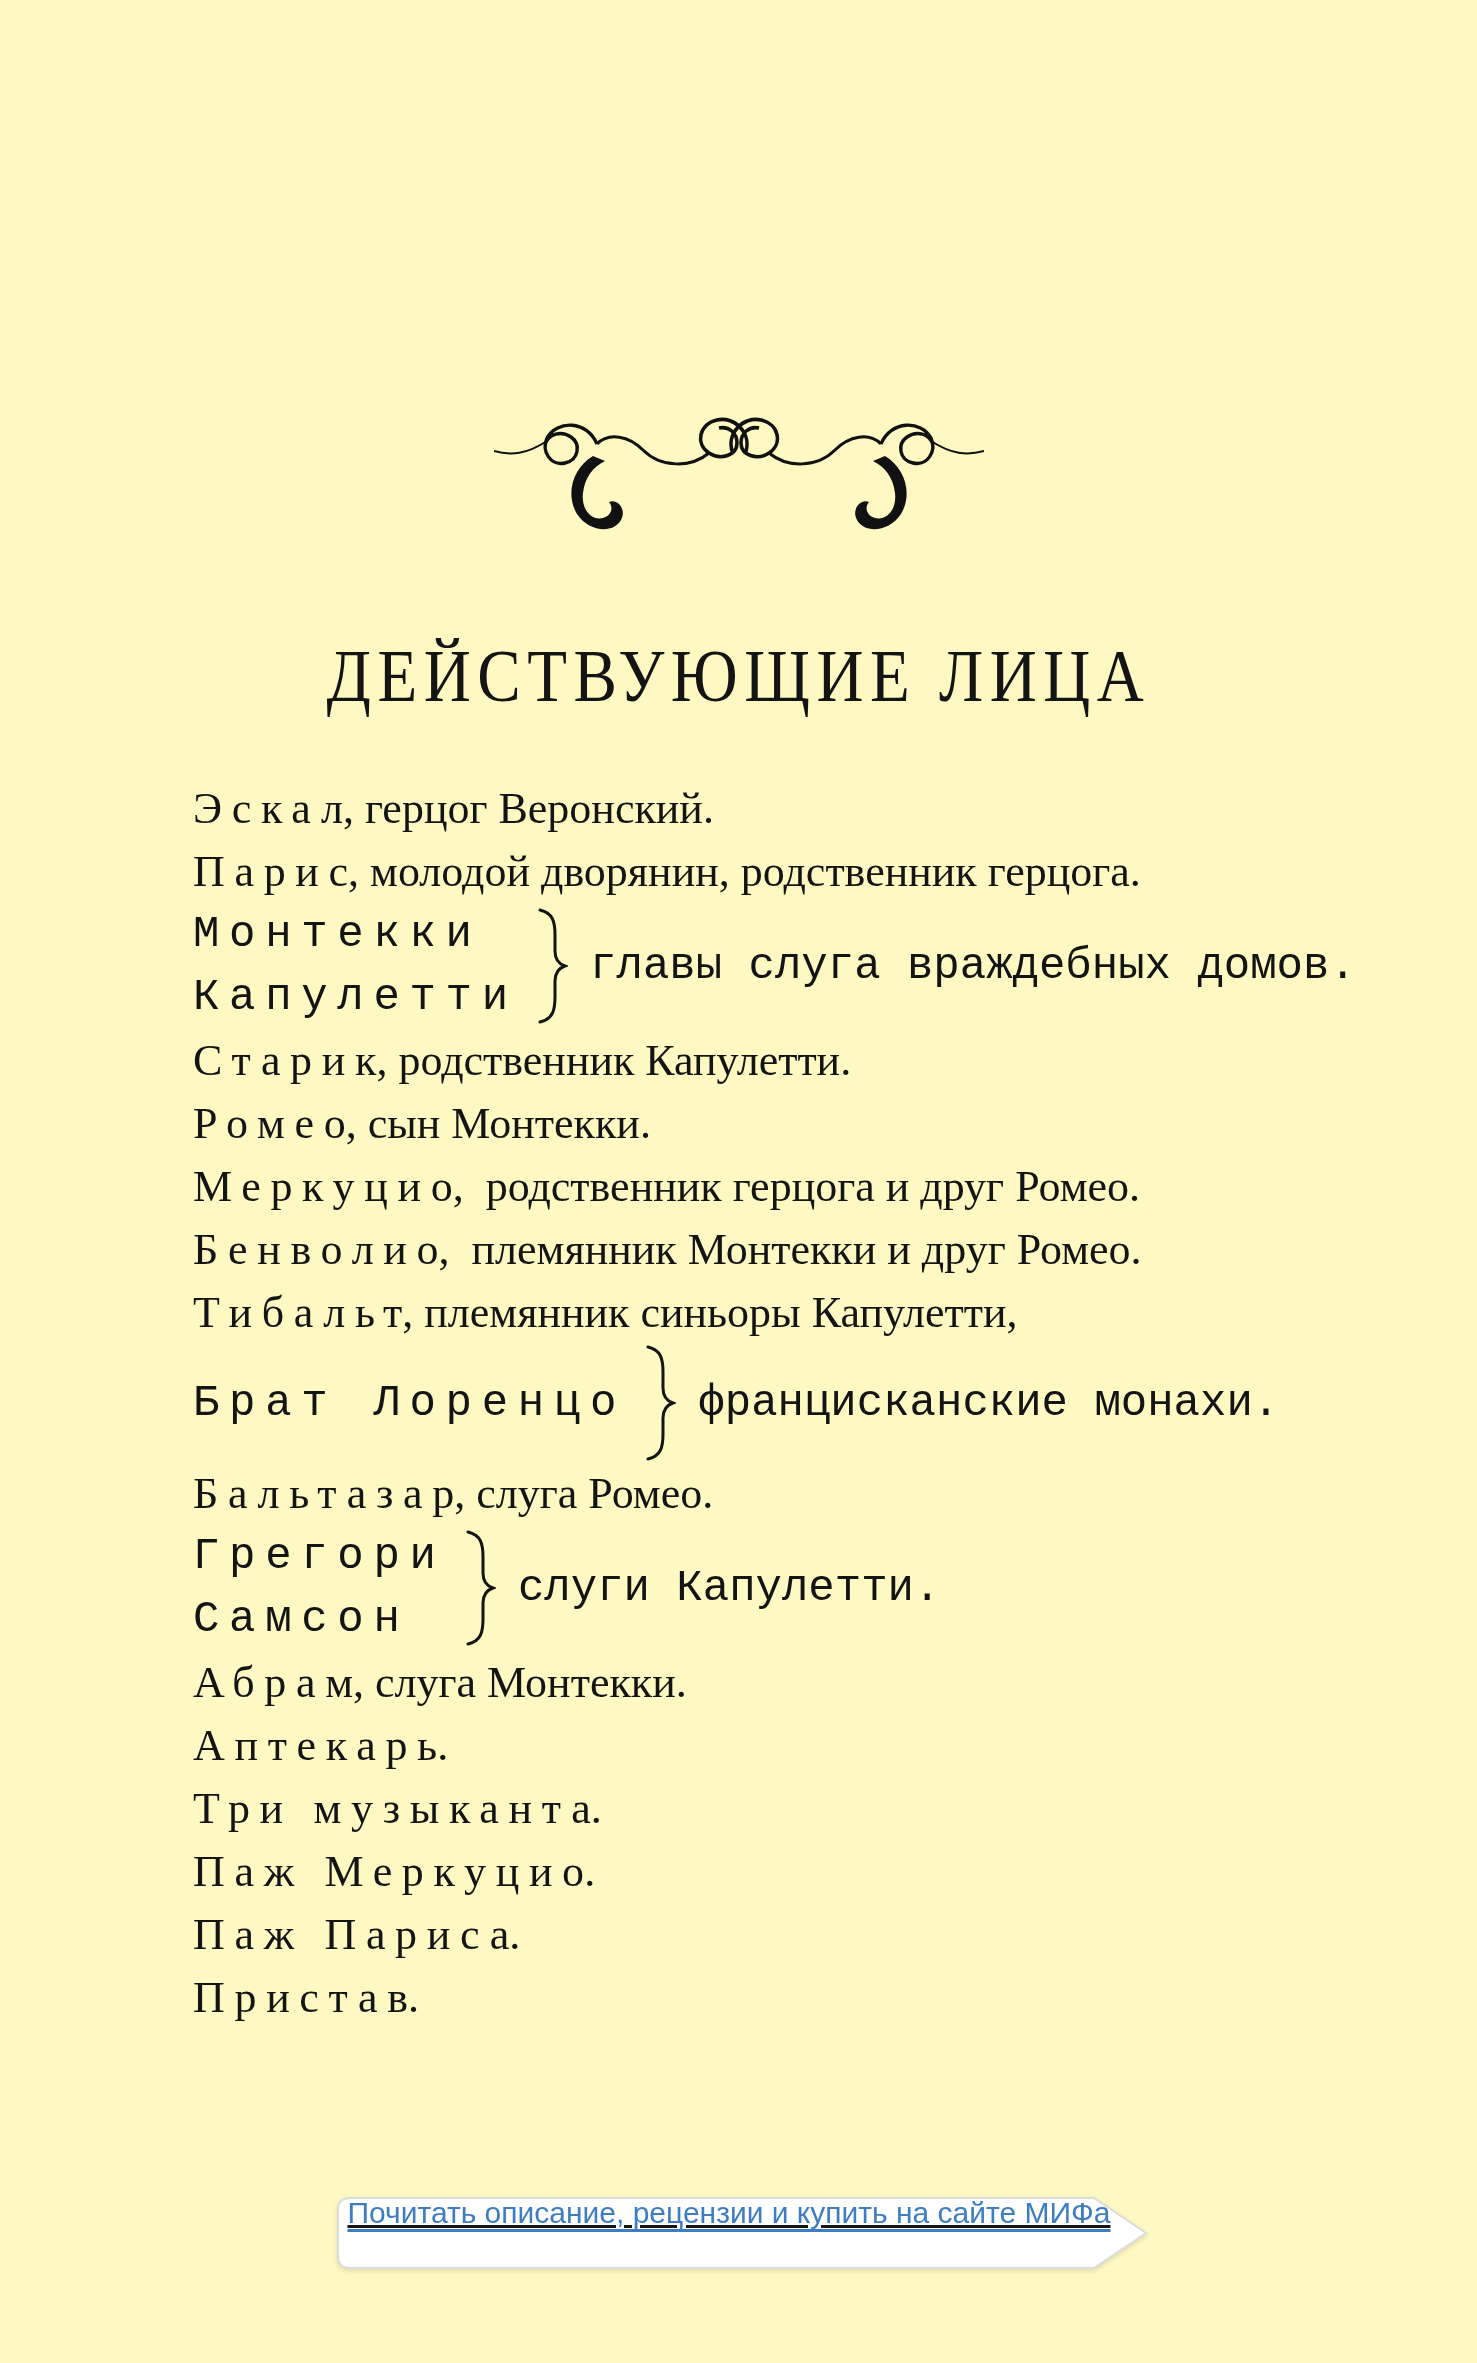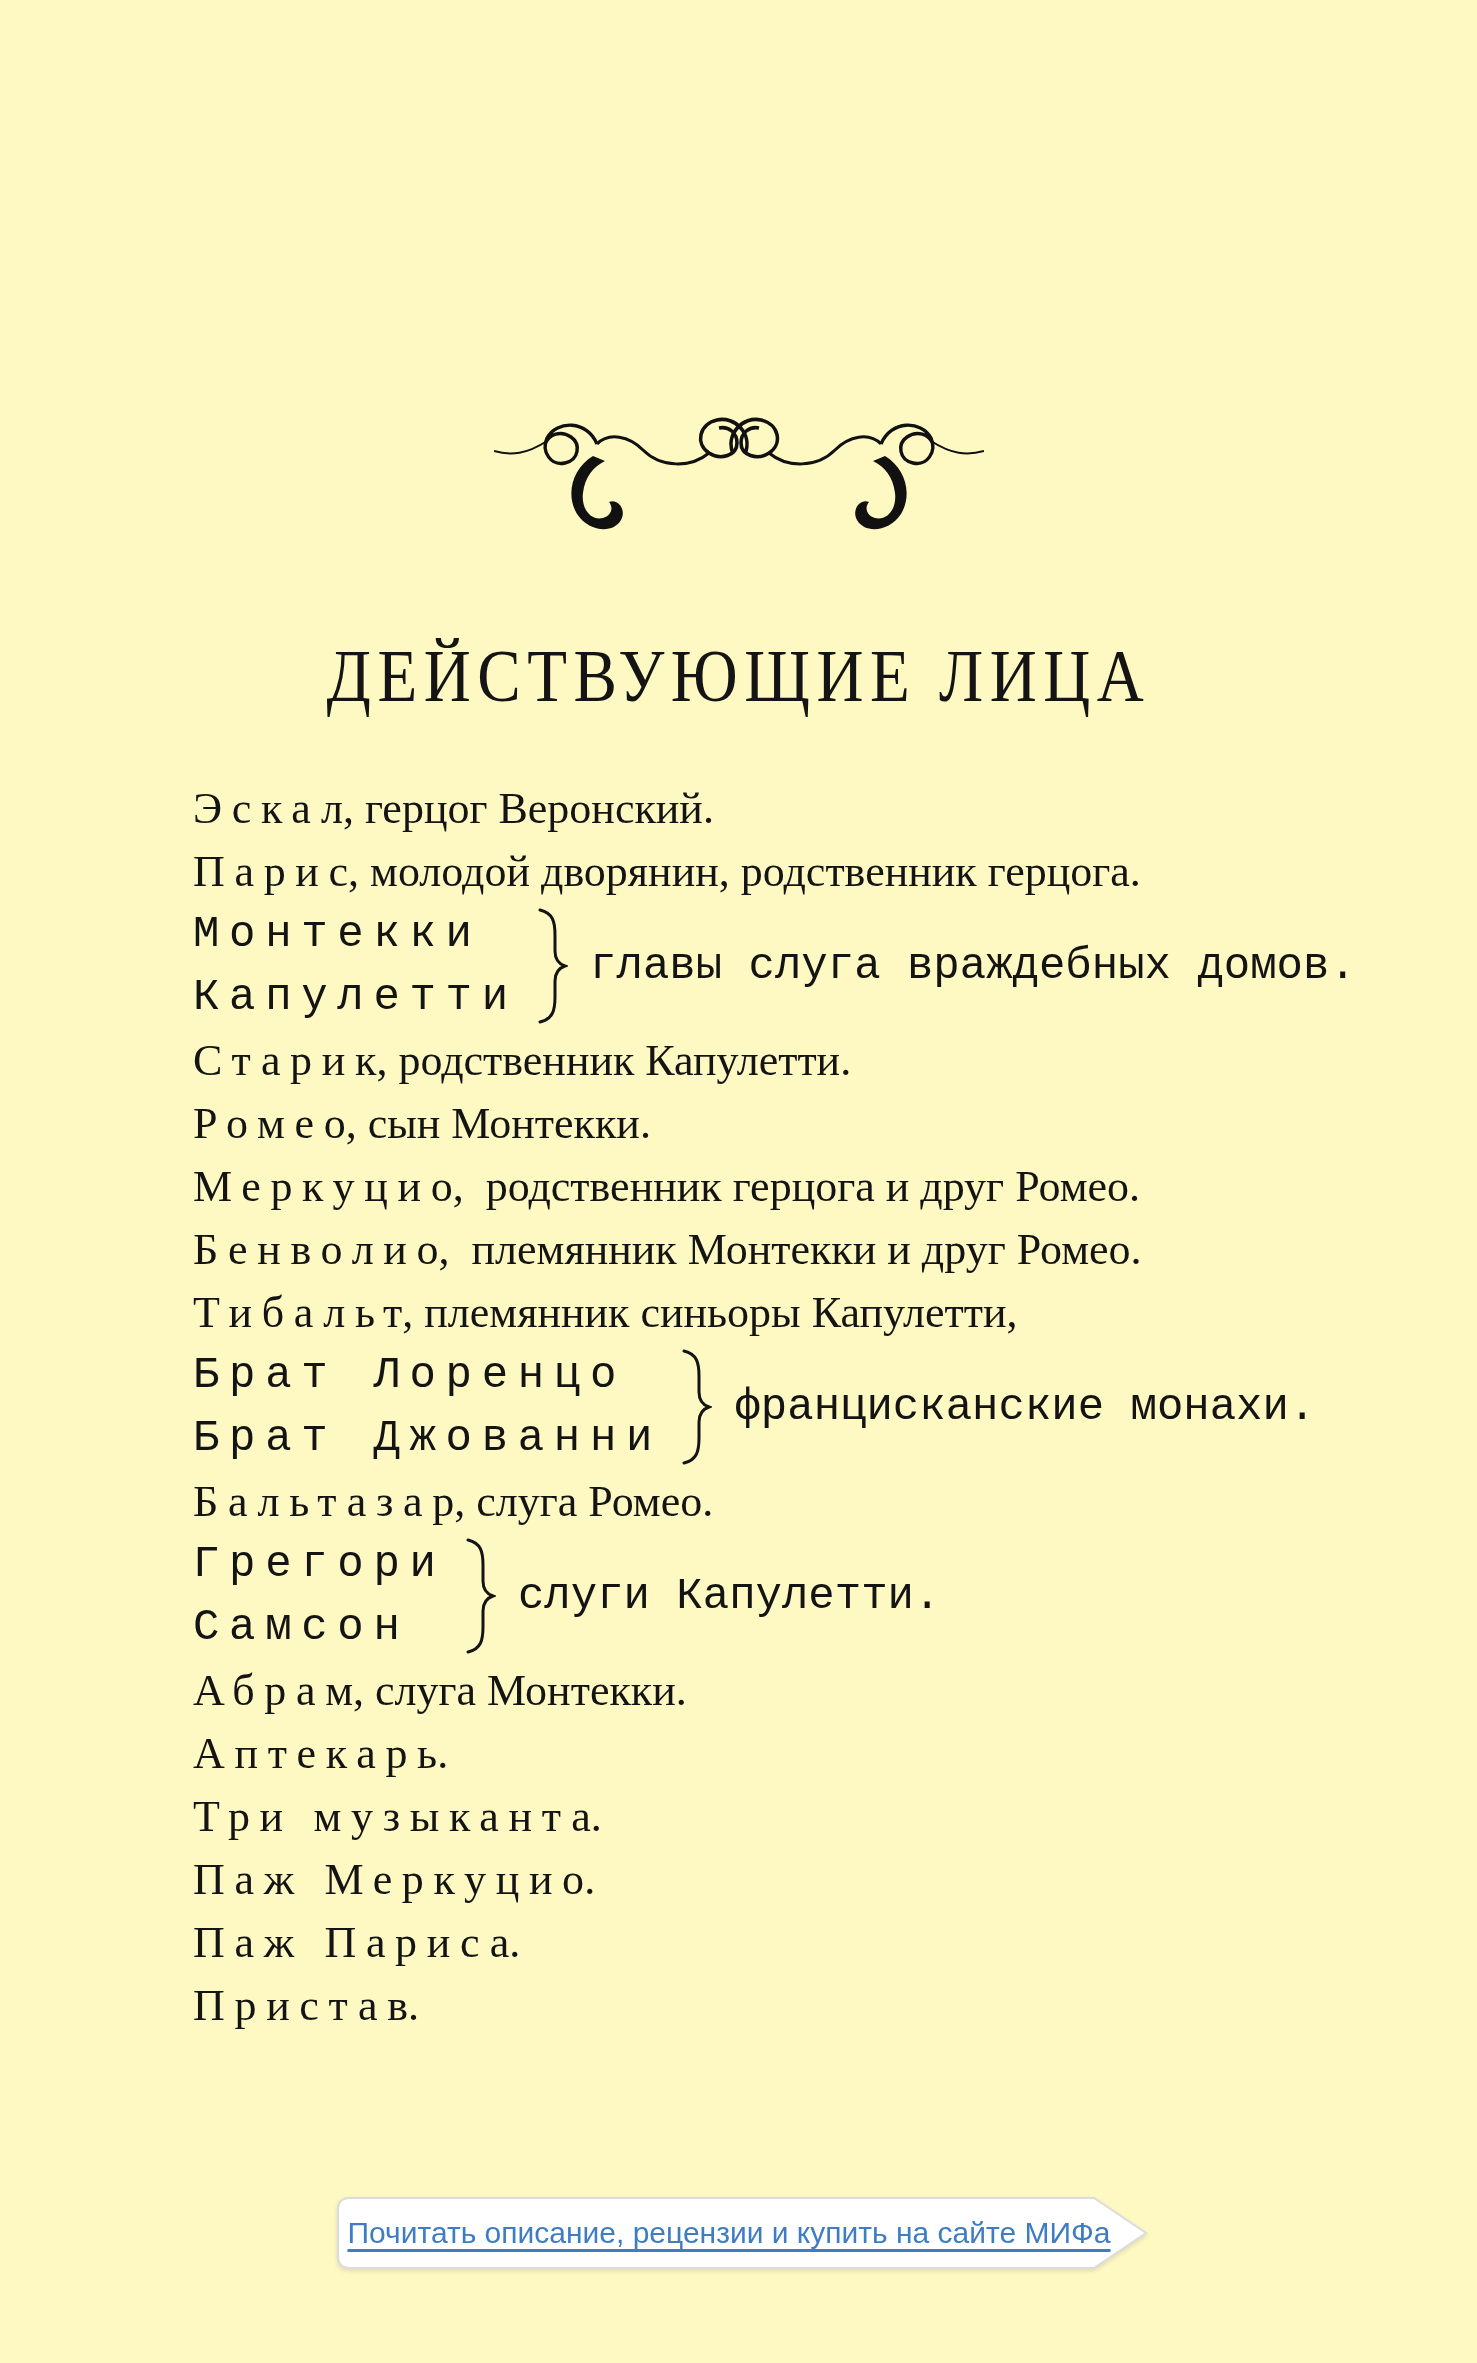--- a/index.html
+++ b/index.html
@@ -55,21 +55,21 @@
     flex:0 0 auto;
   }
   .group .ds{
     margin-left:22px;
     white-space:nowrap;
   }
   .banner{
     position:absolute;
     left:336px;top:2196px;
     width:812px;height:74px;
-    display:flex;align-items:center;justify-content:center;
+    display:flex;justify-content:center;text-decoration:underline;
   }
   .banner .ribbon{
     position:absolute;left:0;top:0;
     filter:drop-shadow(0 2px 2px rgba(0,0,0,0.12));
   }
   .store-link{
     position:relative;
     font-family:"Liberation Sans",sans-serif;
     font-size:30px;
     color:#3e7dc2;
@@ -116,21 +116,20 @@
         <span class="ds">главы слуга враждебных домов.</span>
       </div>
       <div class="line"><span class="nm">Старик</span><span class="ds">, родственник Капулетти.</span></div>
       <div class="line"><span class="nm">Ромео</span><span class="ds">, сын Монтекки.</span></div>
       <div class="line"><span class="nm">Меркуцио</span><span class="ds">, родственник герцога и друг Ромео.</span></div>
       <div class="line"><span class="nm">Бенволио</span><span class="ds">, племянник Монтекки и друг Ромео.</span></div>
       <div class="line"><span class="nm">Тибальт</span><span class="ds">, племянник синьоры Капулетти,</span></div>
       <div class="group">
         <div class="names">
           <div class="line nm">Брат Лоренцо</div>
-          <div class="line nm">Брат Джованни</div>
         </div>
         <svg class="brace" viewBox="0 0 32 118">
     <path d="M4,3 C17,6 19,15 19,28 L19,44 C19,53 23,57 29,59 C23,61 19,65 19,74 L19,90 C19,103 17,112 4,115" fill="none" stroke="#141414" stroke-width="3" stroke-linecap="round"></path>
   </svg>
         <span class="ds">францисканские монахи.</span>
       </div>
       <div class="line"><span class="nm">Бальтазар</span><span class="ds">, слуга Ромео.</span></div>
       <div class="group">
         <div class="names">
           <div class="line nm">Грегори</div>

